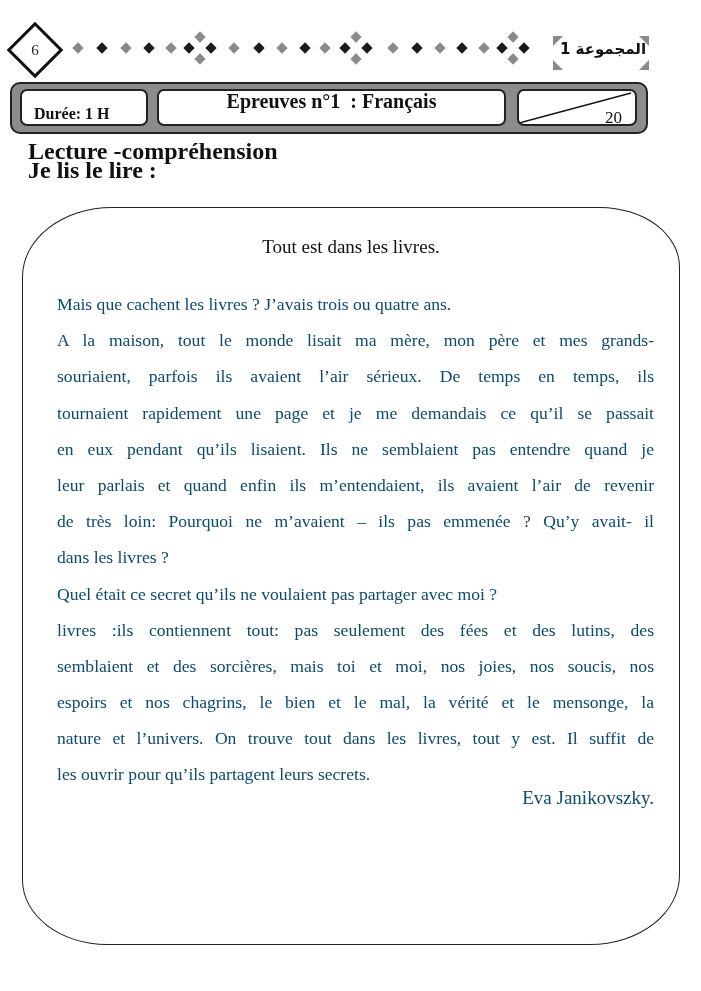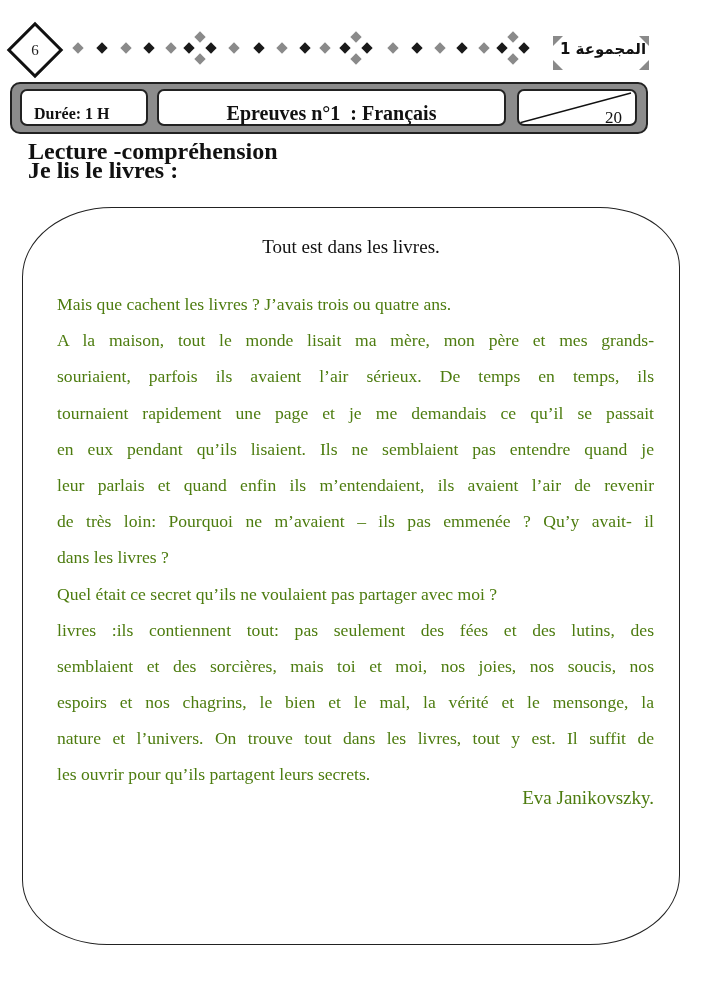--- a/index.html
+++ b/index.html
@@ -87,21 +87,21 @@
   .duree-text {
     position: absolute;
     left: 34px; top: 105px;
     font-weight: bold;
     font-size: 16px;
     color: #111;
     white-space: nowrap;
   }
   .title-text {
     position: absolute;
-    left: 157px; top: 102px;
+    left: 157px; top: 90px;
     width: 349px;
     text-align: center;
     font-weight: bold;
     font-size: 20px;
     color: #111;
     white-space: pre;
   }
   .score-text {
     position: absolute;
     left: 605px; top: 108px;
@@ -136,21 +136,21 @@
     text-align: center;
     font-size: 19px;
     color: #111;
   }
   .story-body {
     position: absolute;
     left: 57px; top: 286px;
     width: 597px;
     font-size: 17.6px;
     line-height: 36.2px;
-    color: #4d7c0f;
+    color: #0c4a6e;
   }
   .story-line {
     display: block;
     height: 36.2px;
     white-space: nowrap;
   }
   .story-line.j {
     text-align: justify;
     text-align-last: justify;
     font-family: Liberation Serif, serif;
@@ -211,21 +211,21 @@
 <div class="hb-cell cell-score">
   <svg width="120" height="37" style="position:absolute;left:-2px;top:-2px;">
     <line x1="2" y1="34" x2="114" y2="4" stroke="#111" stroke-width="1.3"></line>
   </svg>
 </div>
 <div class="duree-text">Durée: 1 H</div>
 <div class="title-text">Epreuves n°1  : Français</div>
 <div class="score-text">20</div>
 
 <div class="section-heading h1">Lecture -compréhension</div>
-<div class="section-heading h2">Je lis le livres :</div>
+<div class="section-heading h2">Je lis le lire :</div>
 
 <div class="text-frame"></div>
 <div class="story-title">Tout est dans les livres.</div>
 
 <div class="story-body">
   <div id="story-lines">
       <div class="story-line">Mais que cachent les livres ? J’avais trois ou quatre ans.</div>
       <div class="story-line j">A la maison, tout le monde lisait ma mère, mon père et mes grands-</div>
       <div class="story-line j">souriaient, parfois ils avaient l’air sérieux. De temps en temps, ils</div>
       <div class="story-line j">tournaient rapidement une page et je me demandais ce qu’il se passait</div>

